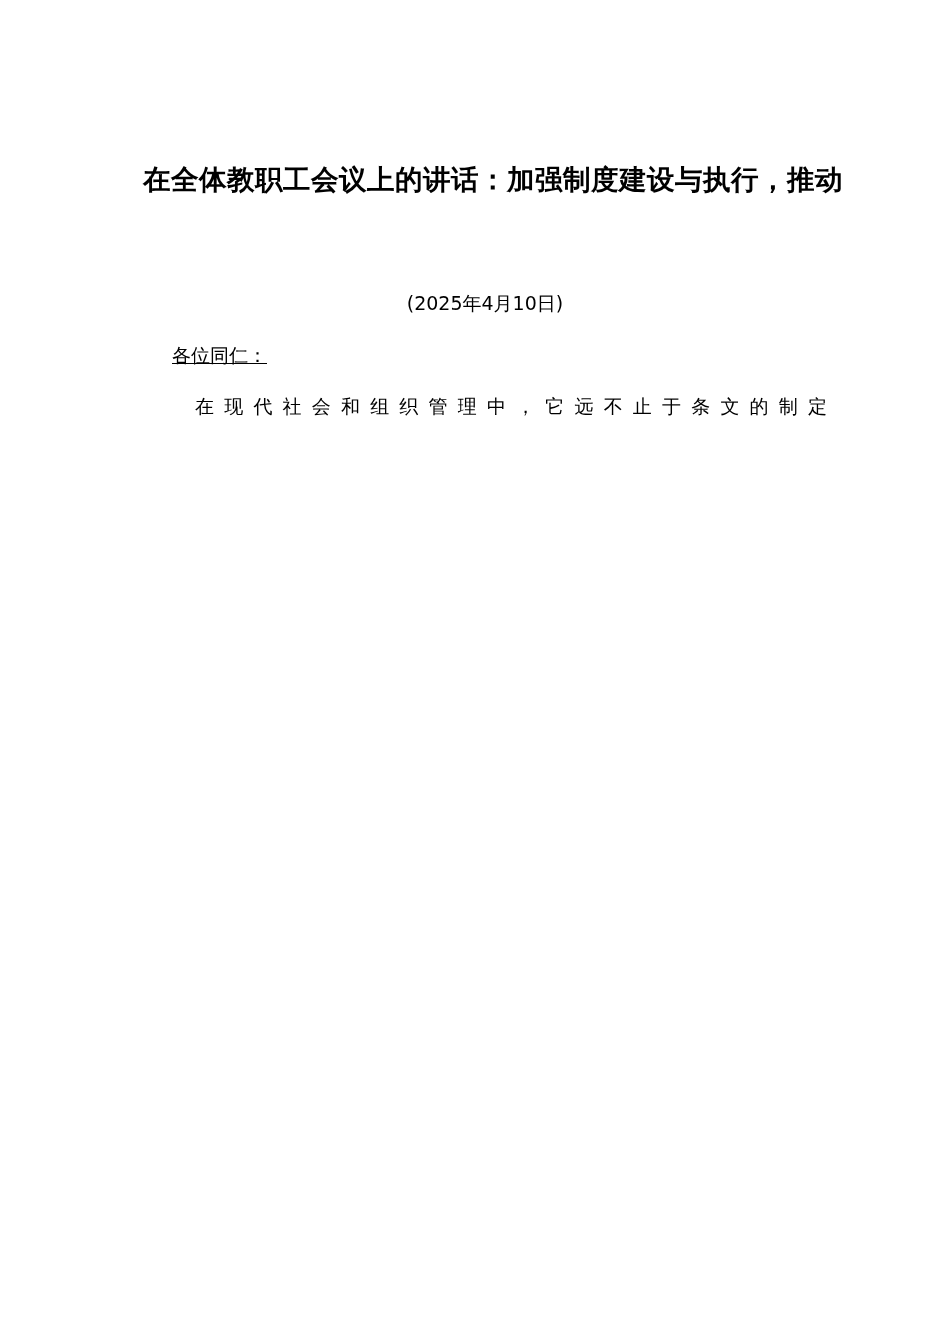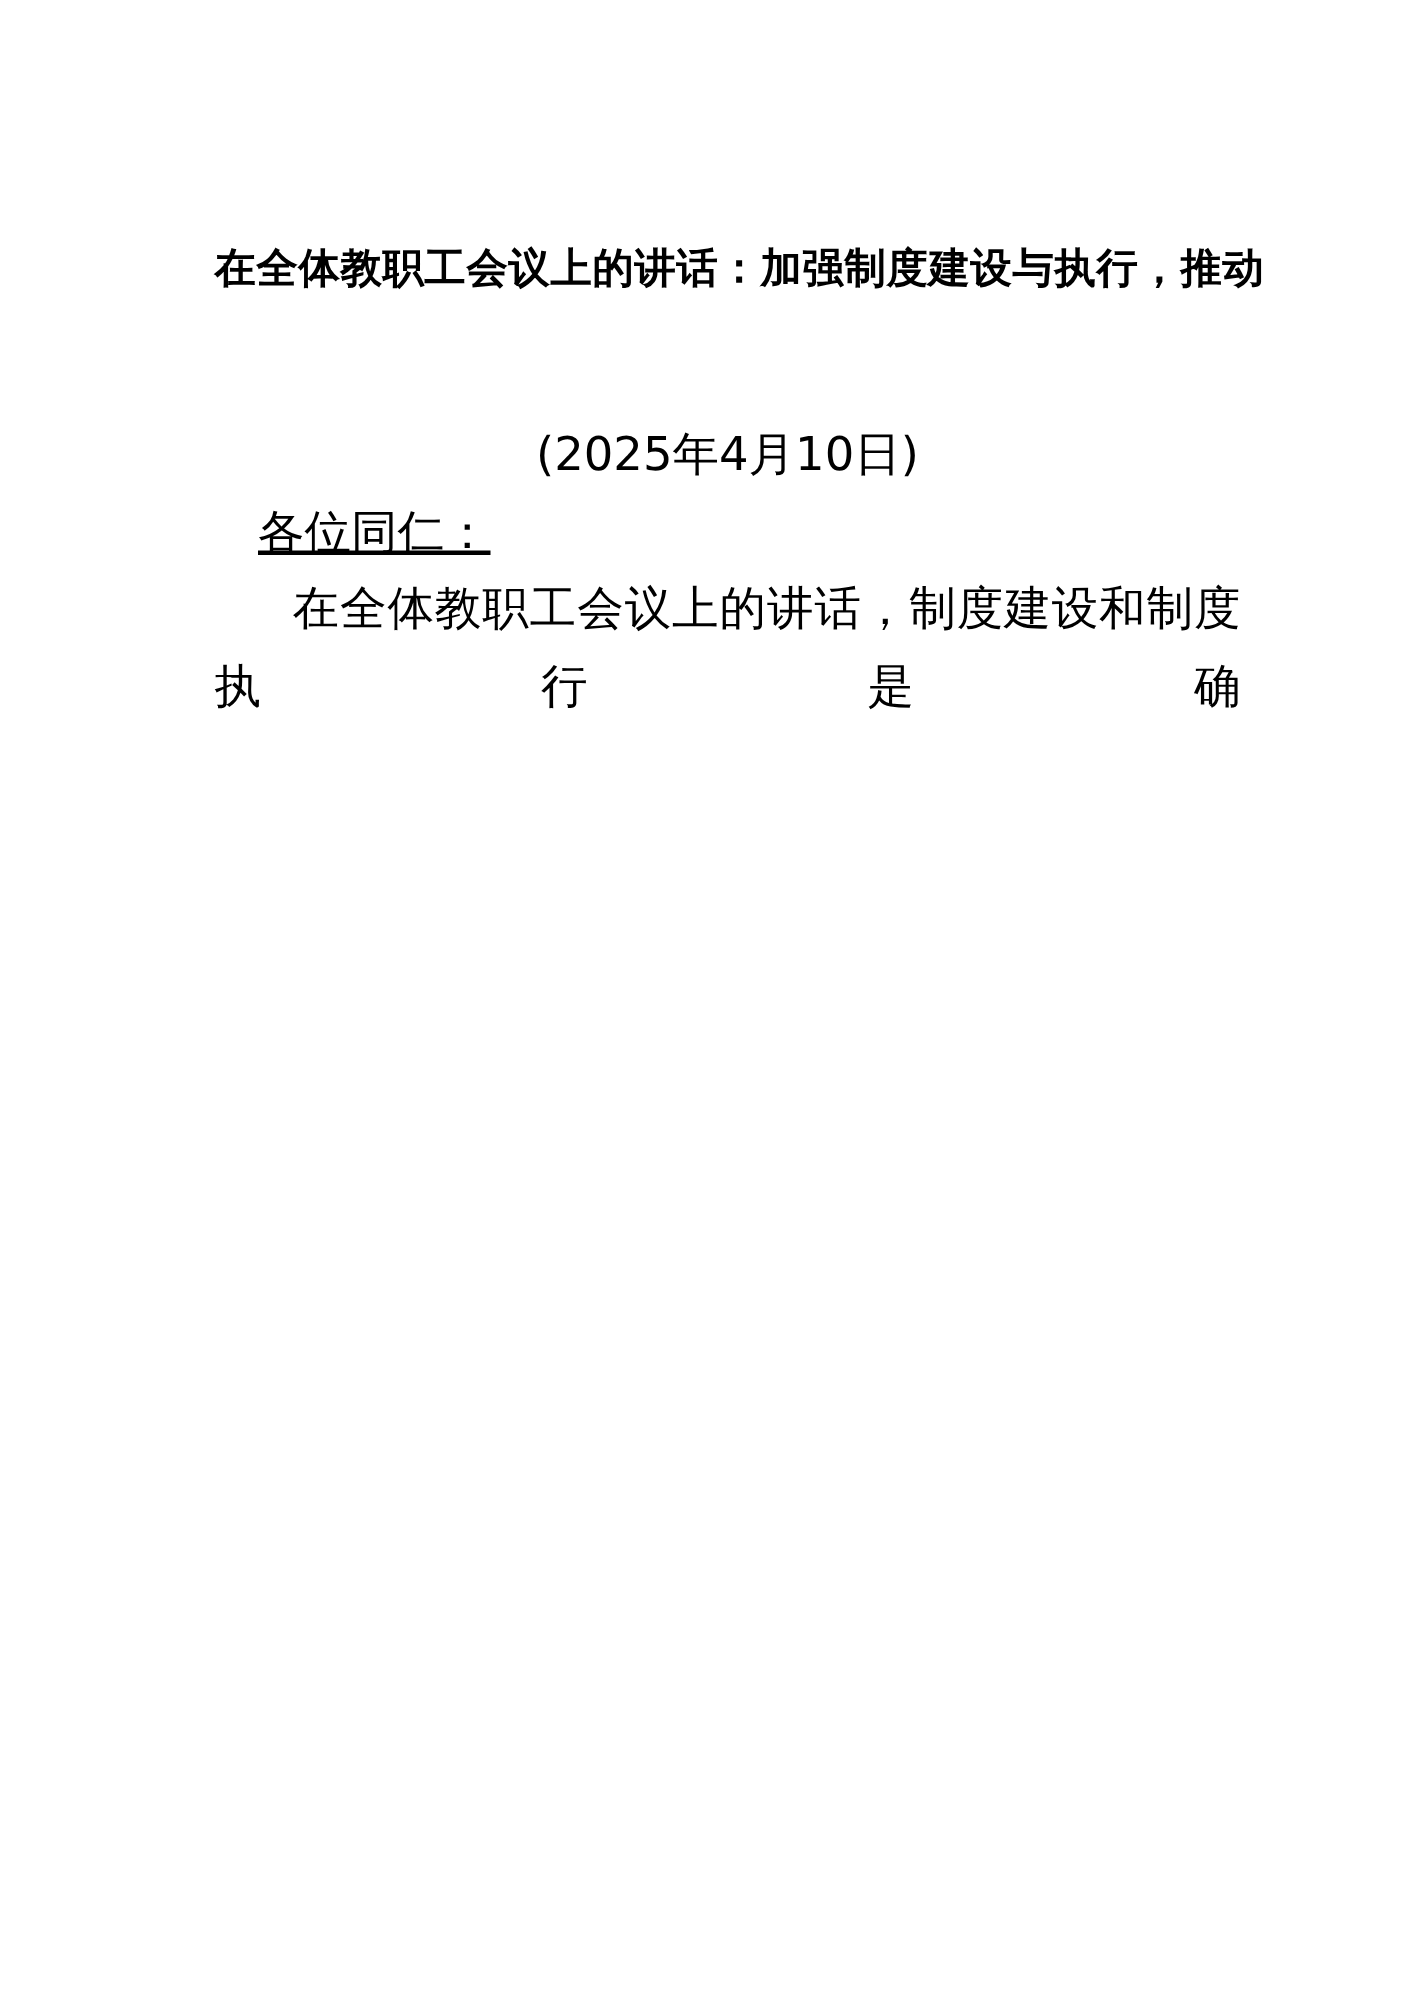--- a/index.html
+++ b/index.html
@@ -27,21 +27,21 @@
     font-weight: bold;
     line-height: 120px;
     text-align: center;
     white-space: nowrap;
     letter-spacing: 0.5px;
   }
   .body-block {
     width: 684px;
     margin-left: 143px;
     margin-top: 39px;
-    font-size: 31px;
+    font-size: 19px;
     line-height: 51.6px;
   }
   .date-line {
     text-align: center;
   }
   .salutation {
     margin: 0;
     text-indent: 29px;
     text-align: left;
     text-decoration: underline;
@@ -60,16 +60,16 @@
 
 <div class="page">
 
   <div class="title-block">
     <div class="title-line">在全体教职工会议上的讲话：加强制度建设与执行，推动</div>
   </div>
 
   <div class="body-block">
     <div class="date-line">(2025年4月10日)</div>
     <p class="salutation">各位同仁：</p>
-    <p class="para continues">在全体教职工会议上的讲话，制度建设和制度执行是确</p>
+    <p class="para continues">在现代社会和组织管理中，它远不止于条文的制定</p>
   </div>
 
 </div>
 
 </body></html>

